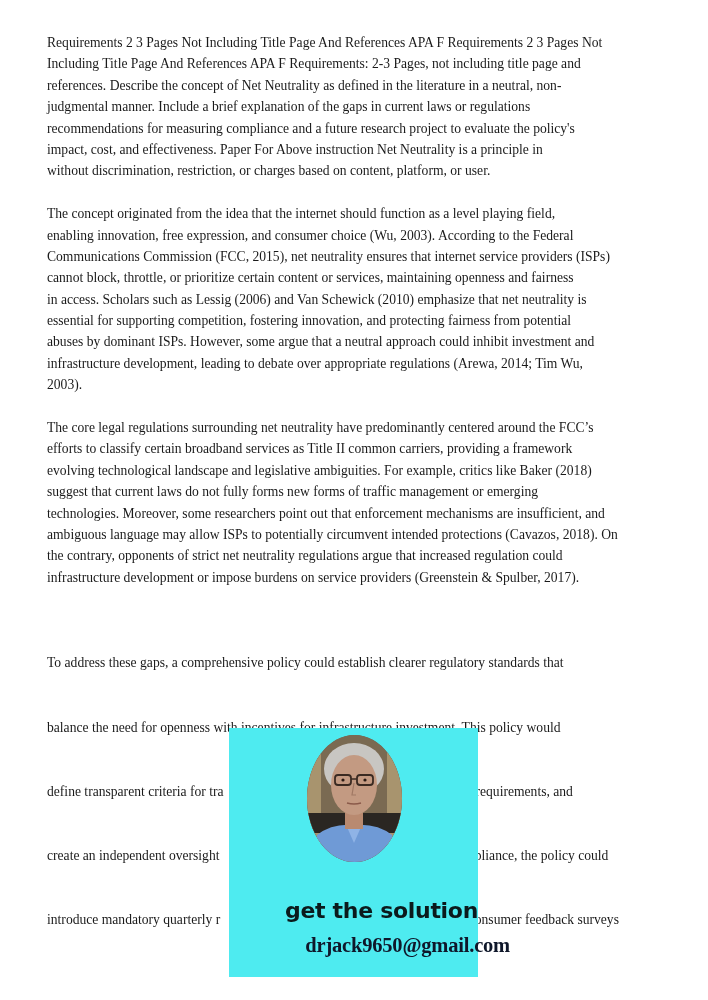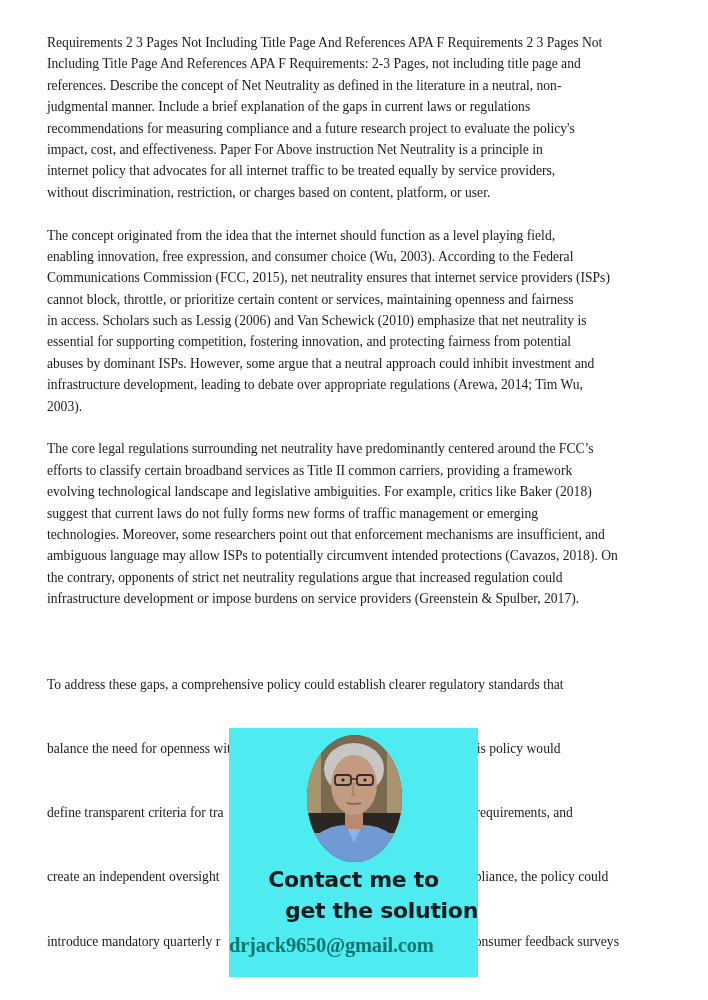--- a/index.html
+++ b/index.html
@@ -63,41 +63,40 @@
       line-height: 30px;
       letter-spacing: -0.3px;
     }
     .cta1 { top: 137px; }
     .cta2 { top: 168px; margin-left: 28px; }
     .email {
       position: absolute;
       left: 0;
       top: 203px;
       width: 281px;
-      text-align: left;
+      text-align: right;
       font-family: "Liberation Serif", "DejaVu Serif", serif;
       font-weight: bold;
       font-size: 20.5px;
       line-height: 28px;
-      color: #0f766e;
+      color: #0f172a;
       letter-spacing: -0.2px;
     }
   </style>
 </head>
 <body>
 
 <div class="page">
   <p class="para">
     <span class="line">Requirements 2 3 Pages Not Including Title Page And References APA F Requirements 2 3 Pages Not</span>
     <span class="line">Including Title Page And References APA F Requirements: 2-3 Pages, not including title page and</span>
     <span class="line">references. Describe the concept of Net Neutrality as defined in the literature in a neutral, non-</span>
     <span class="line">judgmental manner. Include a brief explanation of the gaps in current laws or regulations</span>
     <span class="line">recommendations for measuring compliance and a future research project to evaluate the policy's</span>
     <span class="line">impact, cost, and effectiveness. Paper For Above instruction Net Neutrality is a principle in</span>
-    <span class="line">internet policy that advocates for all internet traffic to be treated equally by service providers,</span>
     <span class="line">without discrimination, restriction, or charges based on content, platform, or user.</span>
   </p>
   <p class="para">
     <span class="line">The concept originated from the idea that the internet should function as a level playing field,</span>
     <span class="line">enabling innovation, free expression, and consumer choice (Wu, 2003). According to the Federal</span>
     <span class="line">Communications Commission (FCC, 2015), net neutrality ensures that internet service providers (ISPs)</span>
     <span class="line">cannot block, throttle, or prioritize certain content or services, maintaining openness and fairness</span>
     <span class="line">in access. Scholars such as Lessig (2006) and Van Schewick (2010) emphasize that net neutrality is</span>
     <span class="line">essential for supporting competition, fostering innovation, and protecting fairness from potential</span>
     <span class="line">abuses by dominant ISPs. However, some argue that a neutral approach could inhibit investment and</span>
@@ -149,16 +148,15 @@
       <rect x="50" y="40" width="16" height="10" rx="3" fill="none" stroke="#3a2a22" stroke-width="1.8"></rect>
       <line x1="44" y1="44" x2="50" y2="44" stroke="#3a2a22" stroke-width="1.6"></line>
 
       <circle cx="36" cy="45" r="1.6" fill="#2a1a14"></circle>
       <circle cx="58" cy="45" r="1.6" fill="#2a1a14"></circle>
 
       <path d="M47 48 L45 60 L49 60" fill="none" stroke="#a07864" stroke-width="1.2"></path>
       <path d="M40 68 Q47 70 54 68" fill="none" stroke="#8a5a4a" stroke-width="1.4"></path>
     </svg>
   </div>
-  <div class="cta cta1">Contact me to</div>
   <div class="cta cta2">get the solution</div>
   <div class="email">drjack9650@gmail.com</div>
 </div>
 
 </body></html>

